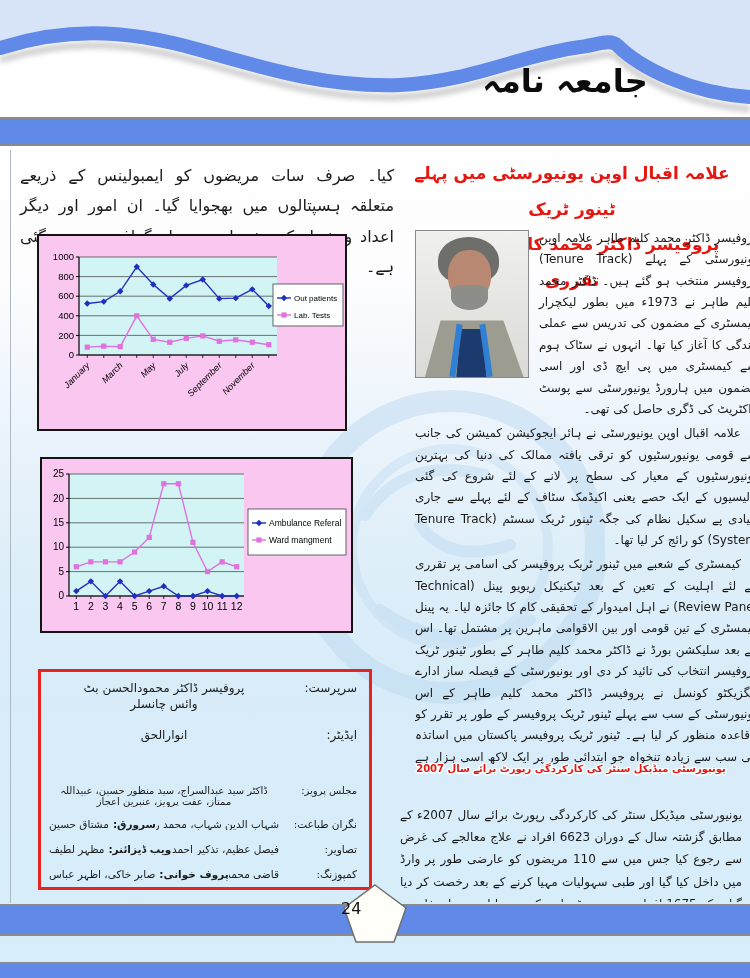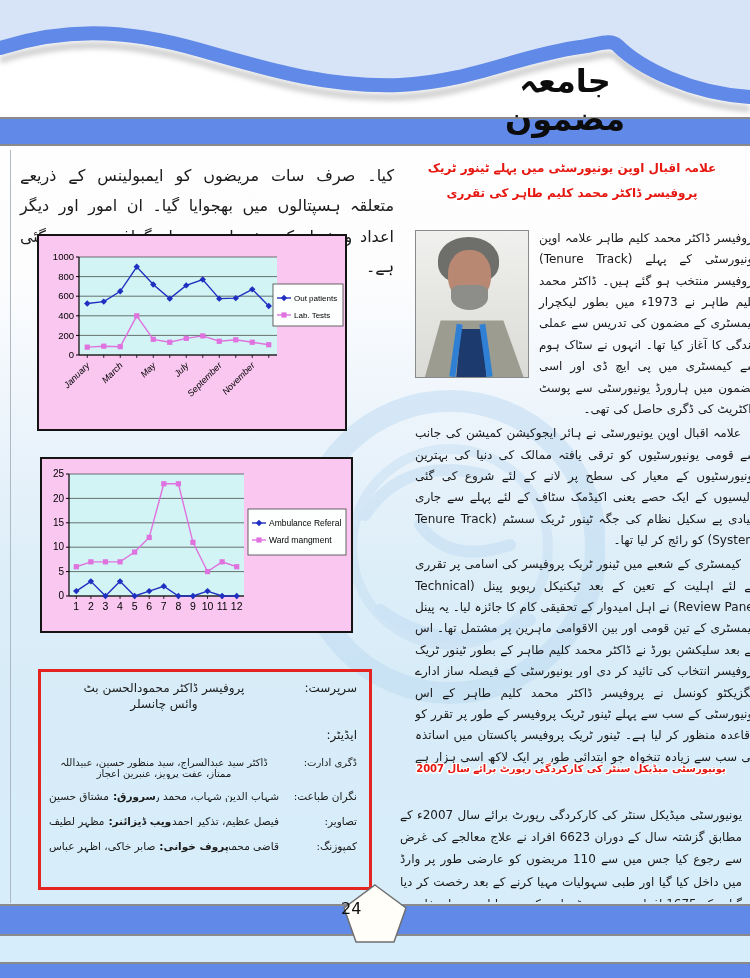--- a/index.html
+++ b/index.html
@@ -33,27 +33,27 @@
   .credit-row{display:flex;align-items:baseline;direction:rtl;}
   .c-label{flex:0 0 78px;font-weight:normal;}
   .c-value{white-space:nowrap;overflow:hidden;}
   .c-grow{flex:1 1 auto;min-width:0;text-align:center;}
   .c-label2{font-weight:bold;margin-left:4px;white-space:nowrap;}
   .c-value2{white-space:nowrap;}
   .row-1{margin-bottom:2px;}
   .row-2{margin-bottom:17px;}
   .row-3{margin-bottom:15px;}
   .row-4{margin-bottom:11px;font-size:10px;}
-  .row-4 .c-value{white-space:normal;}
+  .row-4 .c-value{white-space:normal;margin-top:28px;}
   .row-5,.row-6{margin-bottom:13px;font-size:10.5px;}
   .row-7{font-size:10.5px;}
 
   
   .headline1{position:absolute;left:402px;top:156px;width:340px;text-align:center;z-index:1;
-    font-size:12px;font-weight:bold;line-height:2.1;color:#e61710;
+    font-size:17px;font-weight:bold;line-height:2.1;color:#e61710;
     text-shadow:-1.5px 0 0 #fff,1.5px 0 0 #fff,0 -1.5px 0 #fff,0 1.5px 0 #fff,
       -1px -1px 0 #fff,1px -1px 0 #fff,-1px 1px 0 #fff,1px 1px 0 #fff,0 0 4px #fff;}
   .article1-body{position:absolute;left:415px;top:228px;width:342px;height:537px;overflow:hidden;
     font-size:12px;line-height:1.78;text-align:justify;z-index:1;}
   .article1-body p{margin:0 0 3px 0;}
   .indent{text-indent:16px;}
   .photo{float:left;width:112px;height:146px;margin:2px 10px 4px 0;position:relative;
     background:linear-gradient(#f0f0ee,#dadad6);border:1px solid #8a8a8a;overflow:hidden;}
   .ph-hair{position:absolute;top:4%;left:20%;width:54%;height:32%;background:#6e6e6a;border-radius:50% 50% 42% 42%;}
   .ph-face{position:absolute;top:13%;left:29%;width:38%;height:35%;background:#b98872;border-radius:46%;}
@@ -91,21 +91,21 @@
     <defs>
         <filter id="blurF" x="-20%" y="-20%" width="140%" height="140%">
           <feGaussianBlur stdDeviation="2.5"></feGaussianBlur>
         </filter>
       </defs>
     <rect width="750" height="117" fill="#d7e3f7"></rect>
     <path d="M0,55 C60,36 120,34 200,57 C280,80 330,94 400,92 C470,89 520,62 580,54 C600,51 610,46 617,52 C640,75 690,100 750,104 L750,117 L0,117 Z" fill="#ffffff"></path>
     <path d="M0,55 C60,36 120,34 200,57 C280,80 330,94 400,92 C470,89 520,62 580,54 C600,51 610,46 617,52 C640,75 690,100 750,104" fill="none" stroke="#9a9a9a" stroke-width="7" opacity="0.45" transform="translate(0,5)" filter="url(#blurF)"></path>
     <path d="M0,48 C60,29 120,27 200,50 C280,73 330,87 400,85 C470,82 520,55 580,47 C600,44 610,39 617,45 C640,68 690,93 750,97" fill="none" stroke="#6089e8" stroke-width="14" stroke-linecap="round"></path>
   </svg>
-  <div class="masthead-title urdu">جامعہ مضمون</div>
+  <div class="masthead-title urdu">جامعہ نامہ</div>
   <div class="header-bar"></div>
 
   <svg class="watermark" width="310" height="345" viewBox="0 0 310 345">
     <circle cx="155" cy="172" r="146" stroke="#b9d8f1" stroke-width="22" fill="none"></circle>
     <circle cx="155" cy="172" r="98" stroke="#c3ddf3" stroke-width="10" fill="none"></circle>
     <path d="M70,140 q40,-60 120,-40 M85,235 q70,50 150,10 M125,150 q30,40 90,20" stroke="#bcd9f2" stroke-width="12" fill="none" stroke-linecap="round"></path>
   </svg>
 
   <div class="left-rule"></div>
 
@@ -277,23 +277,24 @@
     <div class="credit-row row-1">
       <span class="c-label">سرپرست:</span>
       <span class="c-value c-grow">پروفیسر ڈاکٹر محمودالحسن بٹ</span>
     </div>
     <div class="credit-row row-2">
       <span class="c-label"></span>
       <span class="c-value c-grow">وائس چانسلر</span>
     </div>
     <div class="credit-row row-3">
       <span class="c-label">ایڈیٹر:</span>
+      <span class="c-value c-grow">انوارالحق</span>
     </div>
     <div class="credit-row row-4">
-      <span class="c-label">ڈگری ادارت:</span>
+      <span class="c-label">مجلس پرویز:</span>
       <span class="c-value c-grow">ڈاکٹر سید عبدالسراج، سید منظور حسین، عبیداللہ ممتاز، عفت پرویز، عنبرین اعجاز</span>
     </div>
     <div class="credit-row row-5">
       <span class="c-label">نگران طباعت:</span>
       <span class="c-value c-grow">شہاب الدین شہاب، محمد ریاض خان</span>
       <span class="c-label2">سرورق:</span>
       <span class="c-value2">مشتاق حسین</span>
     </div>
     <div class="credit-row row-6">
       <span class="c-label">تصاویر:</span>

